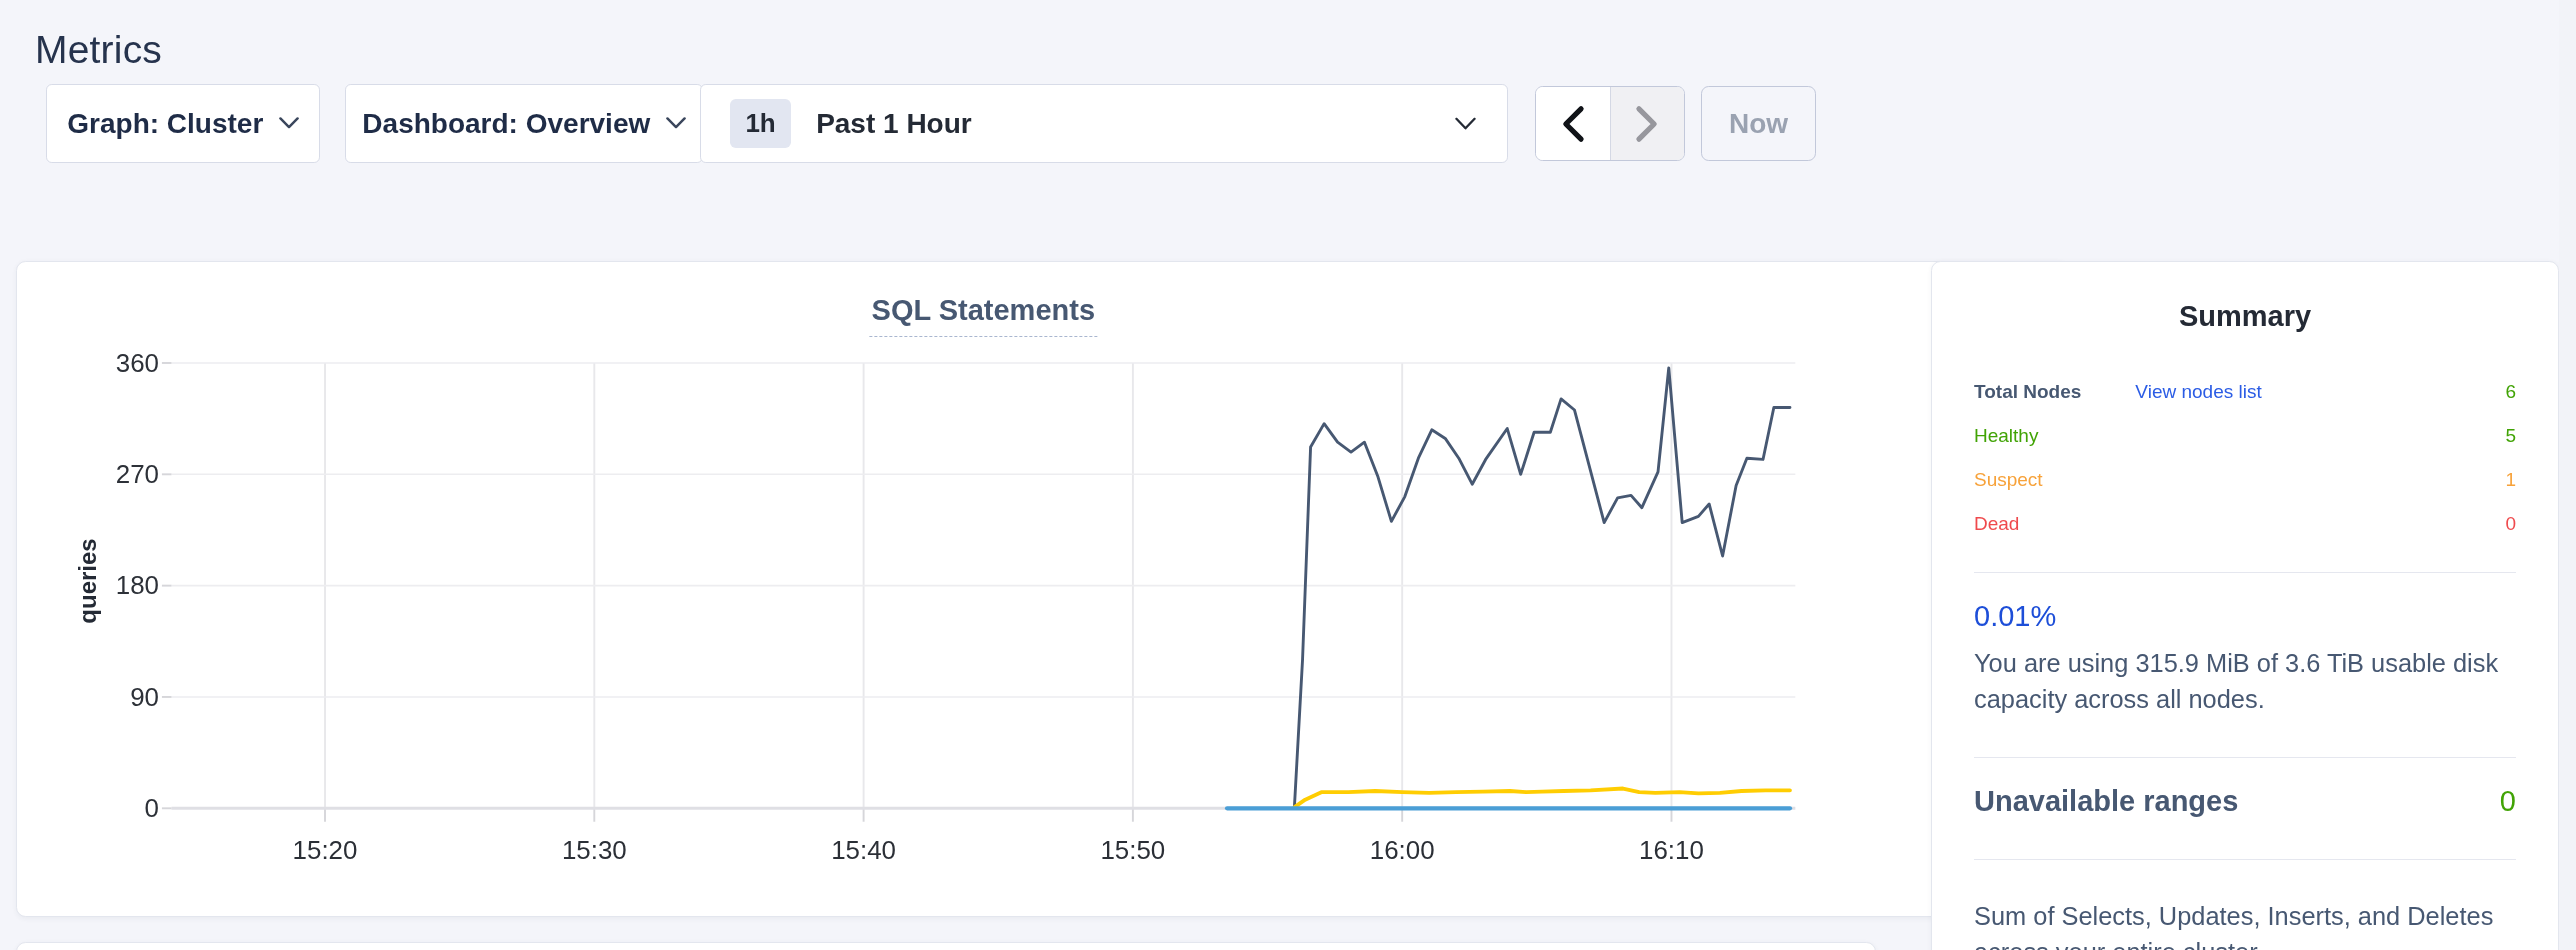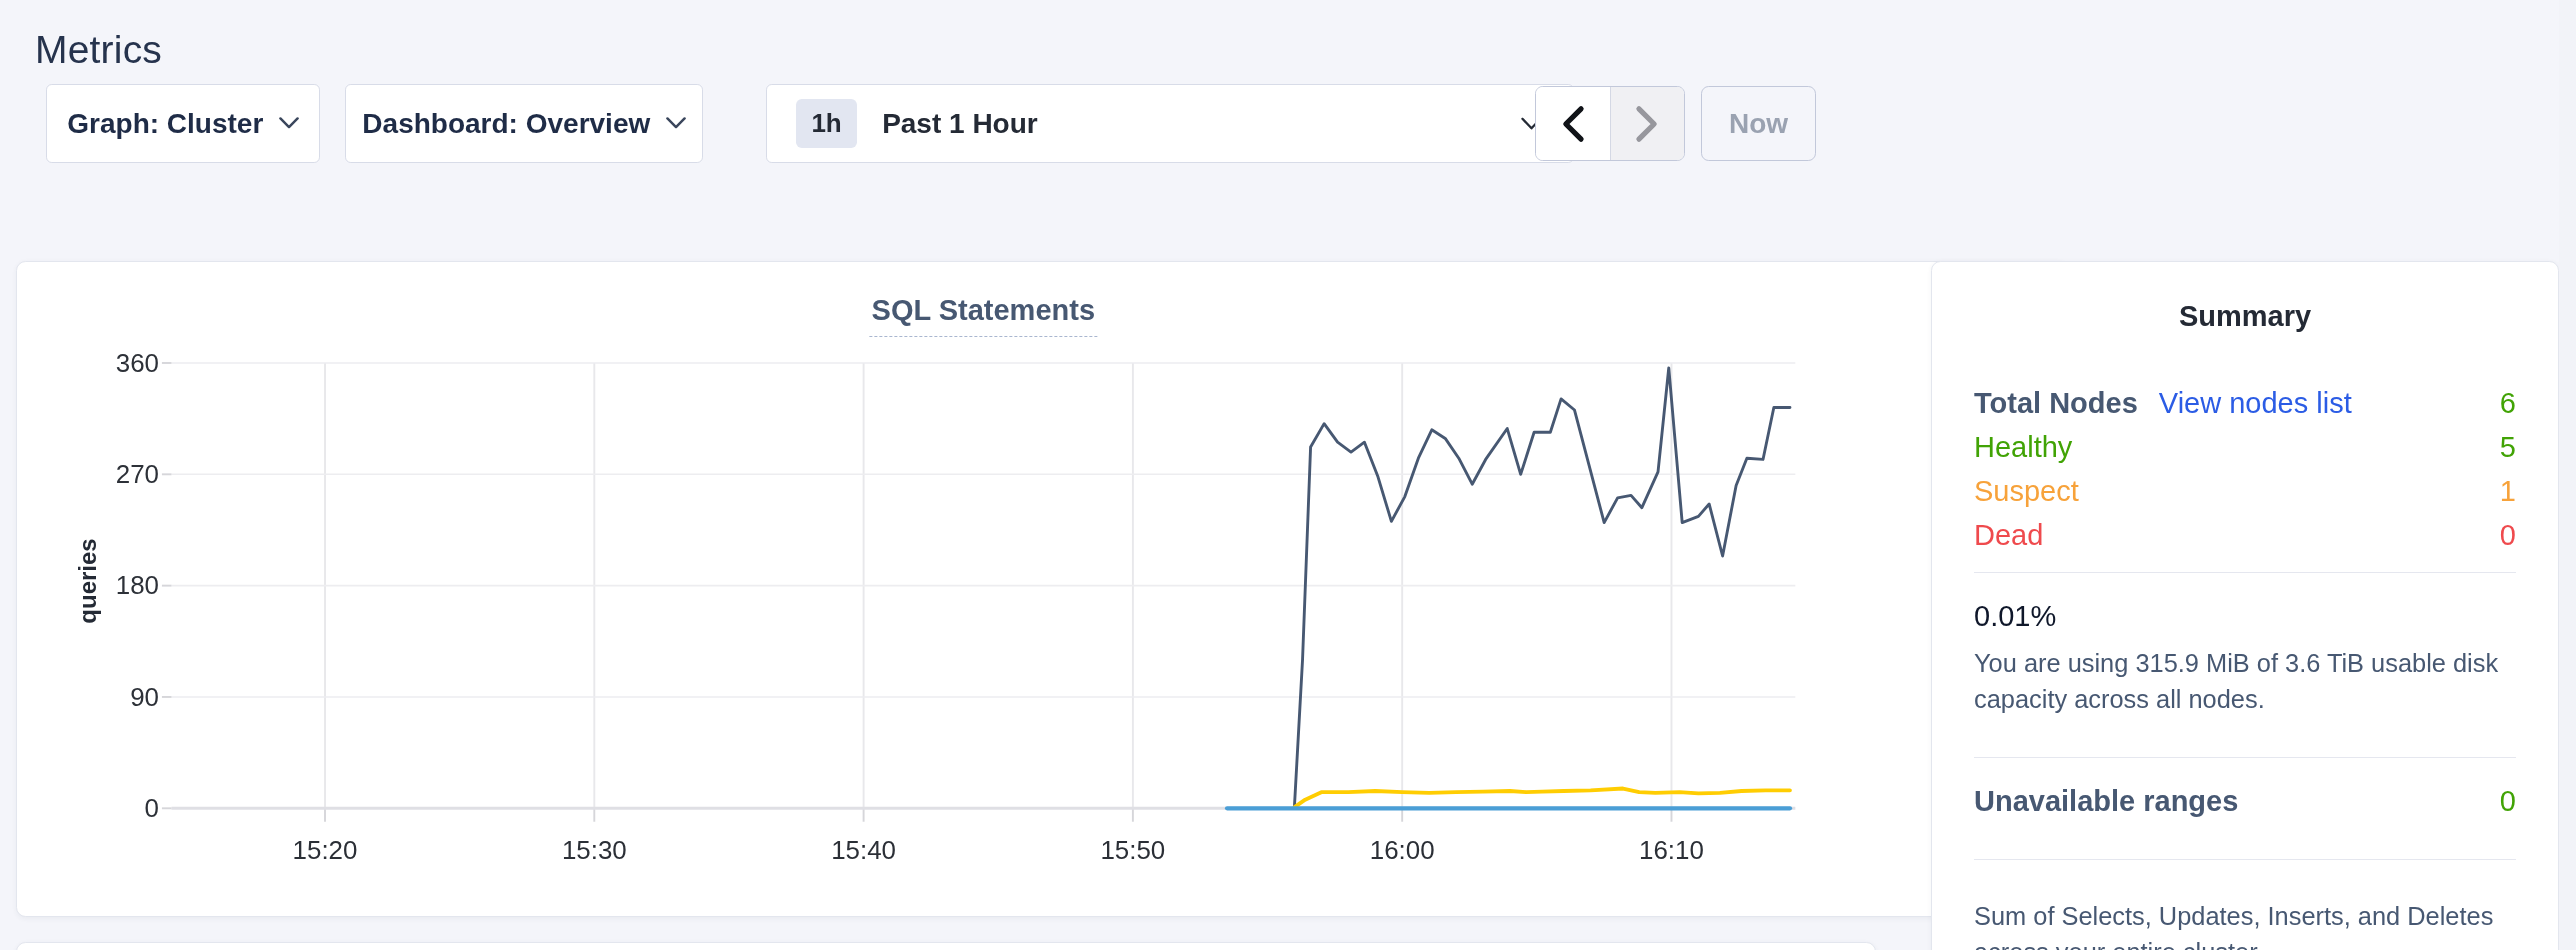--- a/index.html
+++ b/index.html
@@ -15,21 +15,21 @@
   }
   
   .ctl{position:absolute;top:84px;height:79px;box-sizing:border-box;display:flex;align-items:center;margin-left:28px;}
   .dropdown-btn{
     background:#ffffff;border:1px solid #d8dce8;border-radius:5.8px;
     justify-content:center;gap:15.4px;cursor:pointer;
   }
   .dropdown-btn .lbl{font-size:28px;font-weight:700;color:#1f2c47;}
   .chev{flex:0 0 auto;}
   .time-selector{
-    left:738px;width:808px;background:#fff;border:1px solid #d8dce8;border-radius:5.8px;
+    left:672px;width:808px;background:#fff;border:1px solid #d8dce8;border-radius:5.8px;
     padding:0 29px;gap:25px;cursor:pointer;position:absolute;
   }
   .time-badge{
     background:#e2e6f1;border-radius:5.8px;padding:8.6px 15.4px;
     font-size:26px;font-weight:700;color:#242a35;
   }
   .time-label{font-size:28px;font-weight:700;color:#242a35;}
   .time-selector .chev{position:absolute;right:31px;top:50%;transform:translateY(-50%);}
   .nav-group{
     position:absolute;left:1535px;top:86px;width:150px;height:75px;
@@ -59,21 +59,21 @@
     font-size:29px;font-weight:700;color:#475872;
     border-bottom:1.9px dashed #a9b6cf;padding:0 1.9px 8.6px 1.9px;white-space:nowrap;cursor:help;
   }
   .y-axis-label{
     position:absolute;left:-25px;top:305px;transform:rotate(-90deg);
     font-size:24px;font-weight:700;color:#242a35;width:192px;text-align:center;
   }
   
   .summary-title{margin-top:38px;text-align:center;font-size:29px;font-weight:700;color:#242a35;}
   .nodes{margin-top:48px;}
-  .srow{display:flex;align-items:center;height:44px;font-size:29px;}
+  .srow{display:flex;height:44px;font-size:19px;gap:33px;}
   .srow .grow{flex:1;}
   .srow .rlabel-bold{font-weight:700;color:#475872;}
   .srow a{text-decoration:none;margin-left:21px;cursor:pointer;}
   .srow .rvalue{font-weight:400;}
   .divider{border-top:1px solid #e5e7ef;margin-top:15.4px;}
   .ssec{padding-top:27px;}
   .ssec .head{display:flex;align-items:baseline;font-size:29px;}
   .ssec .stitle{font-weight:700;color:#475872;flex:1;}
   .ssec .sval{font-weight:400;}
   .ssec .sdesc{margin-top:11.5px;font-size:25.4px;line-height:36px;color:#475872;}
@@ -191,21 +191,21 @@
       <span style="color: rgb(239, 74, 77);">Dead</span>
       <span class="grow"></span>
       <span class="rvalue" style="color: rgb(239, 74, 77);">0</span>
     </div>
   </div>
 
   <div class="divider"></div>
 
   <div class="ssec pad-b">
     <div class="head">
-      <span class="sval" style="color: #0f172a; text-align: right;">0.01%</span>
+      <span class="sval" style="color: #1d4ed8; text-align: right;">0.01%</span>
     </div>
     <div class="sdesc">You are using 315.9 MiB of 3.6 TiB usable disk capacity across all nodes.</div>
   </div>
 
   <div class="divider"></div>
 
   <div class="ssec pad-b">
     <div class="head">
       <span class="stitle">Unavailable ranges</span>
       <span class="sval" style="color: rgb(65, 163, 5);">0</span>

